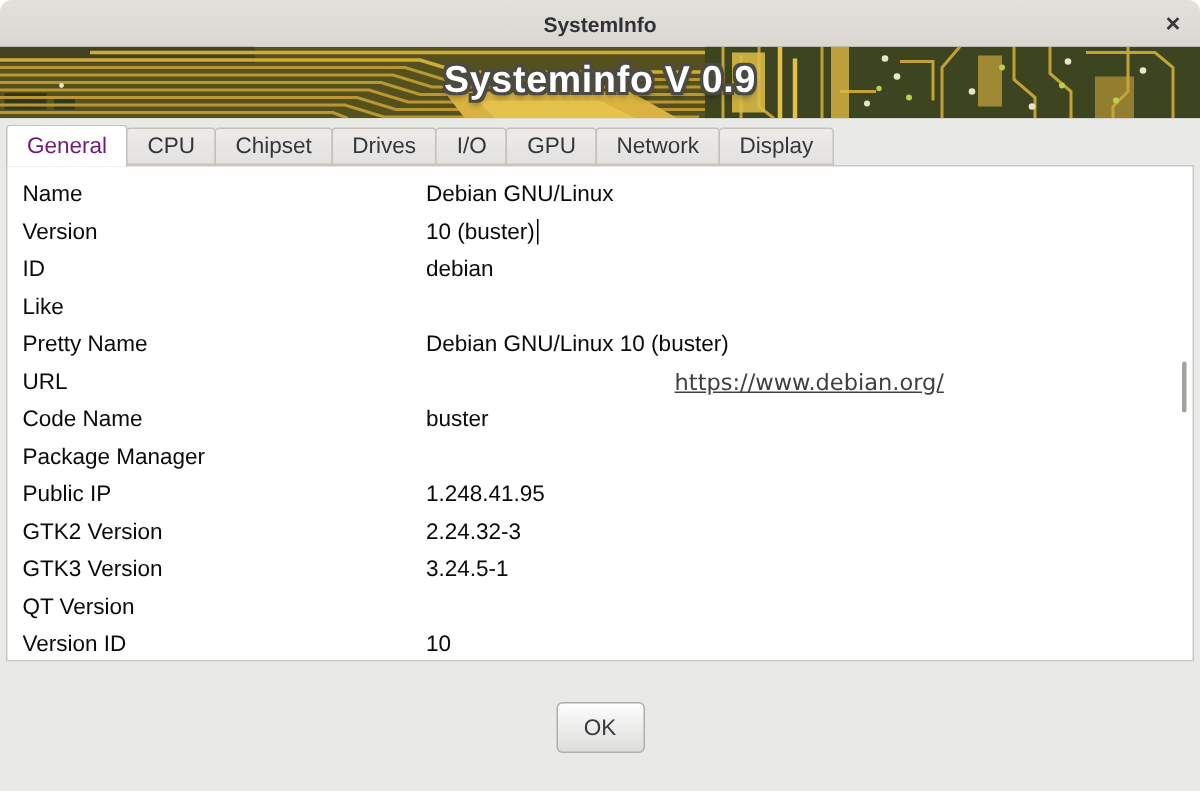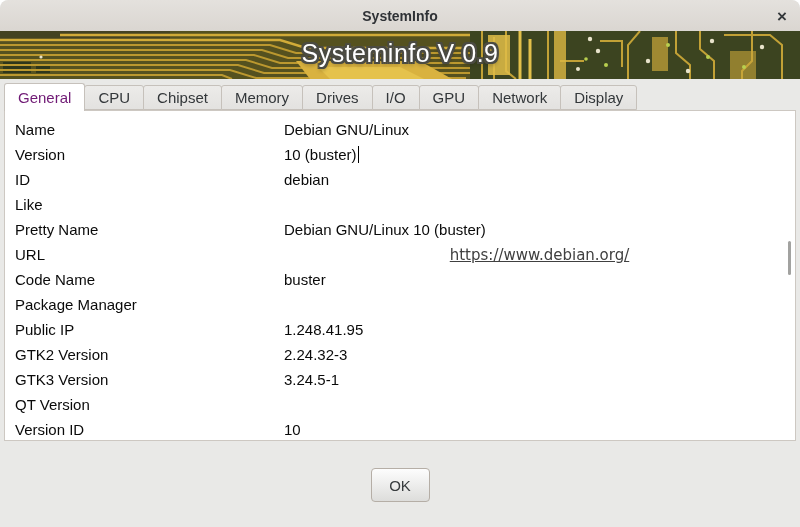--- a/index.html
+++ b/index.html
@@ -19,21 +19,21 @@
   .titlebar .title{font-size:14px;font-weight:bold;color:#2f3236;}
   .titlebar .close{
     position:absolute;right:13px;top:50%;transform:translateY(-50%);
     font-size:17px;font-weight:bold;color:#34383b;line-height:1;cursor:default;
   }
   
   .banner{position:relative;height:48px;overflow:hidden;}
   .banner svg{position:absolute;left:0;top:0;display:block;}
   .banner-title{
     position:absolute;left:0;right:0;top:50%;transform:translateY(-54%);
-    text-align:center;font-size:25px;font-weight:normal;color:#ffffff;
+    text-align:center;font-size:25px;font-weight:bold;color:#ffffff;
     letter-spacing:0.5px;
     text-shadow:-2px -2px 0 #4b4b43,2px -2px 0 #4b4b43,-2px 2px 0 #4b4b43,
                  2px 2px 0 #4b4b43,0 -2px 0 #4b4b43,0 2px 0 #4b4b43,
                  -2px 0 0 #4b4b43,2px 0 0 #4b4b43,0 3px 4px rgba(0,0,0,.45);
   }
   
   .tabstrip{
     position:relative;height:31px;background:#e9e9e7;
     display:flex;align-items:flex-end;padding-left:4px;z-index:2;
   }
@@ -154,21 +154,20 @@
         <circle cx="586" cy="28" r="1.8"></circle>
       </g>
     </svg>
     <div class="banner-title">Systeminfo V 0.9</div>
   </div>
 
   <div class="tabstrip">
     <div class="tab active">General</div>
     <div class="tab">CPU</div>
     <div class="tab">Chipset</div>
-    <div class="tab">Memory</div>
     <div class="tab">Drives</div>
     <div class="tab">I/O</div>
     <div class="tab">GPU</div>
     <div class="tab">Network</div>
     <div class="tab">Display</div>
   </div>
 
   <div class="content">
 
     <div class="row">

